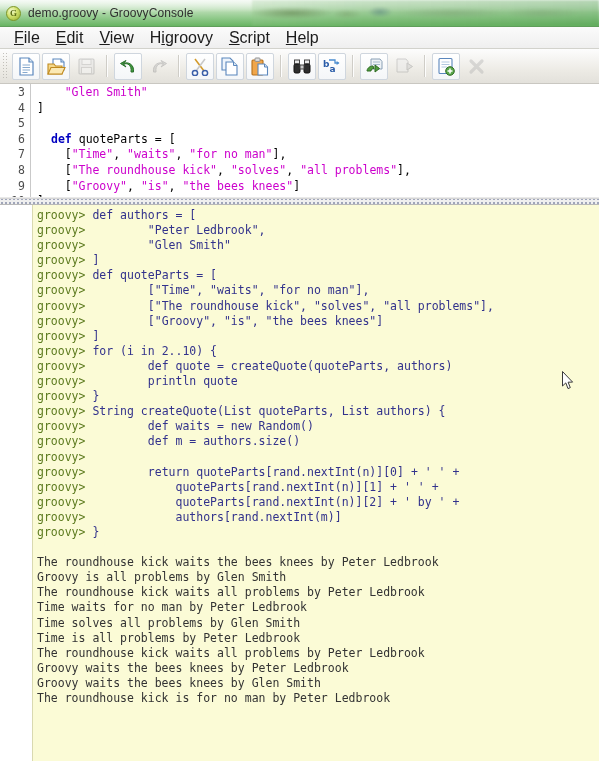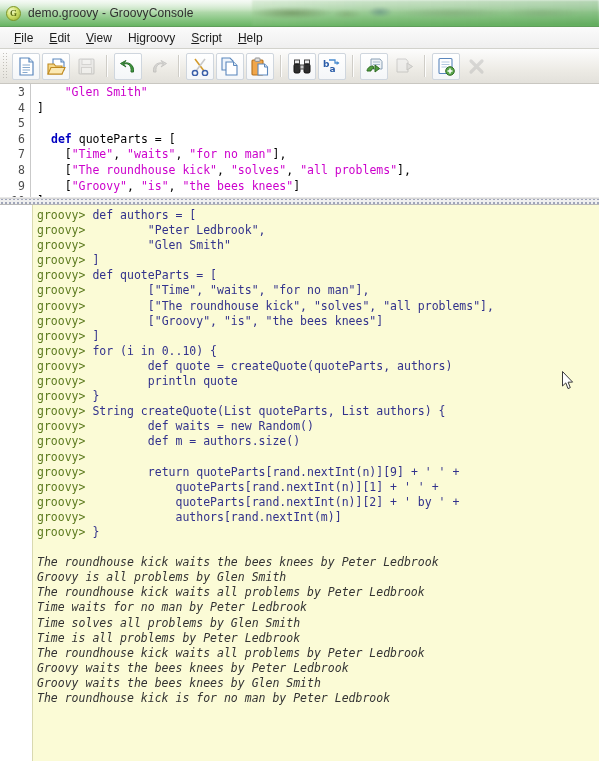--- a/index.html
+++ b/index.html
@@ -83,21 +83,21 @@
   .menubar {
     height: 22px;
     background: linear-gradient(to bottom, #fbfbfb, #efefef);
     border-bottom: 1px solid #d2d2cc;
     display: flex;
     align-items: center;
     padding-left: 6px;
     box-sizing: border-box;
   }
   .menu-item {
-    font-size: 12px;
+    font-size: 16px;
     color: #1b1b1b;
     padding: 1px 8px 1px 8px;
     cursor: default;
     white-space: nowrap;
   }
   .menu-item .mn { text-decoration: underline; }
 
   
   .toolbar {
     height: 35px;
@@ -212,21 +212,21 @@
   .console .line {
     font-family: "DejaVu Sans Mono", monospace;
     font-size: 11.5px;
     line-height: 15.1px;
     white-space: pre;
     color: #32328c;
     height: 15.1px;
   }
   .console .prompt { color: #5c7a1e; }
   .console .src    { color: #32328c; }
-  .console .out    { color: #333333; font-style: italic; }
+  .console .out    { color: #333333; }
   .console .blank  { height: 15.1px; }
 
   
   .cursor {
     position: absolute;
     left: 529px;
     top: 371px;
     width: 12px;
     height: 19px;
     z-index: 50;
@@ -441,29 +441,29 @@
     <div id="console-echo">
         <div class="line"><span class="prompt">groovy&gt;</span><span class="src"> def authors = [</span></div>
         <div class="line"><span class="prompt">groovy&gt;</span><span class="src">         "Peter Ledbrook",</span></div>
         <div class="line"><span class="prompt">groovy&gt;</span><span class="src">         "Glen Smith"</span></div>
         <div class="line"><span class="prompt">groovy&gt;</span><span class="src"> ]</span></div>
         <div class="line"><span class="prompt">groovy&gt;</span><span class="src"> def quoteParts = [</span></div>
         <div class="line"><span class="prompt">groovy&gt;</span><span class="src">         ["Time", "waits", "for no man"],</span></div>
         <div class="line"><span class="prompt">groovy&gt;</span><span class="src">         ["The roundhouse kick", "solves", "all problems"],</span></div>
         <div class="line"><span class="prompt">groovy&gt;</span><span class="src">         ["Groovy", "is", "the bees knees"]</span></div>
         <div class="line"><span class="prompt">groovy&gt;</span><span class="src"> ]</span></div>
-        <div class="line"><span class="prompt">groovy&gt;</span><span class="src"> for (i in 0..10) {</span></div>
+        <div class="line"><span class="prompt">groovy&gt;</span><span class="src"> for (i in 2..10) {</span></div>
         <div class="line"><span class="prompt">groovy&gt;</span><span class="src">         def quote = createQuote(quoteParts, authors)</span></div>
         <div class="line"><span class="prompt">groovy&gt;</span><span class="src">         println quote</span></div>
         <div class="line"><span class="prompt">groovy&gt;</span><span class="src"> }</span></div>
         <div class="line"><span class="prompt">groovy&gt;</span><span class="src"> String createQuote(List quoteParts, List authors) {</span></div>
         <div class="line"><span class="prompt">groovy&gt;</span><span class="src">         def waits = new Random()</span></div>
         <div class="line"><span class="prompt">groovy&gt;</span><span class="src">         def m = authors.size()</span></div>
         <div class="line"><span class="prompt">groovy&gt;</span><span class="src"></span></div>
-        <div class="line"><span class="prompt">groovy&gt;</span><span class="src">         return quoteParts[rand.nextInt(n)][9] + ' ' +</span></div>
+        <div class="line"><span class="prompt">groovy&gt;</span><span class="src">         return quoteParts[rand.nextInt(n)][0] + ' ' +</span></div>
         <div class="line"><span class="prompt">groovy&gt;</span><span class="src">             quoteParts[rand.nextInt(n)][1] + ' ' +</span></div>
         <div class="line"><span class="prompt">groovy&gt;</span><span class="src">             quoteParts[rand.nextInt(n)][2] + ' by ' +</span></div>
         <div class="line"><span class="prompt">groovy&gt;</span><span class="src">             authors[rand.nextInt(m)]</span></div>
         <div class="line"><span class="prompt">groovy&gt;</span><span class="src"> }</span></div>
       </div>
     <div class="blank"></div>
     <div id="console-output">
         <div class="line out">The roundhouse kick waits the bees knees by Peter Ledbrook</div>
         <div class="line out">Groovy is all problems by Glen Smith</div>
         <div class="line out">The roundhouse kick waits all problems by Peter Ledbrook</div>

